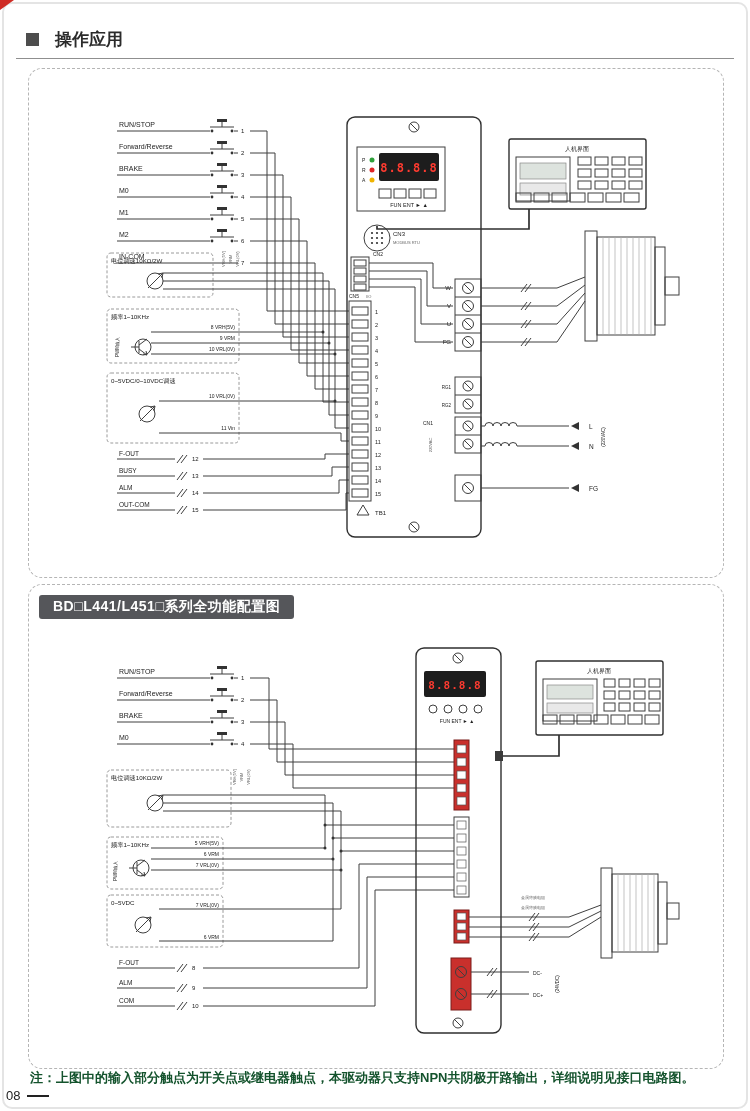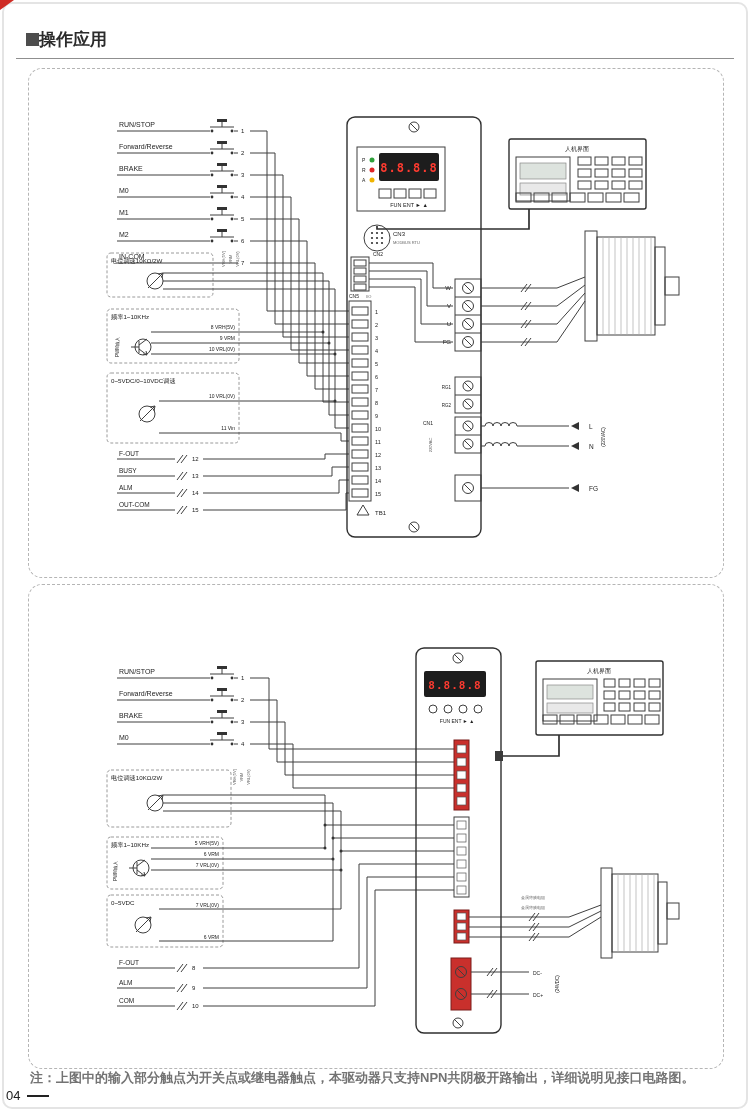--- a/index.html
+++ b/index.html
@@ -1,31 +1,31 @@
 <!DOCTYPE html>
 <html><head>
 <meta charset="utf-8">
 <style>
   html,body{margin:0;padding:0;background:#fff;}
   .sheet{position:relative;width:750px;height:1111px;background:#fff;overflow:hidden;
          font-family:"Liberation Sans","DejaVu Sans",sans-serif;color:#222;}
   .page-frame{position:absolute;inset:2px;border:2px solid #e4e4e4;border-radius:10px;pointer-events:none;}
   .corner-mark{position:absolute;left:0;top:0;width:0;height:0;
                border-top:10px solid #cf2b24;border-right:14px solid transparent;}
-  .header{position:absolute;left:26px;top:28px;display:flex;align-items:center;gap:0;}
+  .header{position:absolute;left:26px;top:28px;display:flex;align-items:center;gap:16px;}
   .header-square{width:13px;height:13px;background:#4d4d4d;display:inline-block;}
   .header h1{font-size:17px;font-weight:bold;color:#2b2b2b;margin:0;}
   .header-rule{position:absolute;left:16px;right:16px;top:58px;height:1px;background:#8f8f8f;}
   .dashed-box{position:absolute;left:28px;width:694px;border:1.5px dashed #b5b5b5;border-radius:14px;background:#fff;}
   #box1{top:68px;height:508px;}
   #box2{top:584px;height:483px;}
   .badge{position:absolute;left:10px;top:10px;background:#55565a;color:#fff;font-size:14px;font-weight:bold;
          padding:3px 14px;border-radius:3px;letter-spacing:0.5px;}
   .diagram-svg{position:absolute;left:0;top:40px;}
-  .note{position:absolute;left:30px;top:1070px;width:692px;font-size:13px;font-weight:bold;color:#737373;margin:0;line-height:1.3;}
+  .note{position:absolute;left:30px;top:1070px;width:692px;font-size:13px;font-weight:bold;color:#14532d;margin:0;line-height:1.3;}
   .footer{position:absolute;left:6px;top:1088px;font-size:13px;color:#222;display:flex;align-items:center;}
   .foot-dash{display:inline-block;width:22px;height:2px;background:#222;margin-left:7px;}
   svg text{font-family:"Liberation Sans","DejaVu Sans",sans-serif;fill:#222;}
   .w{stroke:#3f3f3f;stroke-width:1;fill:none;}
   .w2{stroke:#2f2f2f;stroke-width:1.4;fill:none;}
   .cable{stroke:#2f2f2f;stroke-width:1.7;fill:none;}
   .dash{stroke:#9a9a9a;stroke-width:1;fill:none;stroke-dasharray:3,2;}
   .fs4{font-size:4px;}.fs45{font-size:4.5px;}.fs5{font-size:5px;}.fs55{font-size:5.5px;}
   .fs6{font-size:6px;}.fs62{font-size:6.2px;}.fs65{font-size:6.5px;}.fs7{font-size:7px;}
   .mid{text-anchor:middle;}.end{text-anchor:end;}
@@ -367,20 +367,21 @@
             <rect x="559" y="84" width="15" height="9" fill="#f0f0f0" class="w"></rect>
             <rect x="577" y="84" width="15" height="9" fill="#f0f0f0" class="w"></rect>
             <rect x="595" y="84" width="15" height="9" fill="#f0f0f0" class="w"></rect>
         </g>
       </g>
       <path class="cable" d="M500,100 V120 H348 V117"></path>
     </svg>
   </section>
 
   <section class="dashed-box" id="box2">
+    <div class="badge">BD□L441/L451□系列全功能配置图</div>
     <svg class="diagram-svg" width="694" height="440" viewBox="0 0 694 440">
 
       <g>
         <text x="90" y="49" class="fs7">RUN/STOP</text>
         <path class="w" d="M88,53 H181 M205,53 H209"></path>
           <circle cx="183" cy="53" r="1.4" fill="#333"></circle>
           <circle cx="203" cy="53" r="1.4" fill="#333"></circle>
         <path class="w" d="M181,49 H205 M193,44 V49"></path>
           <rect x="188" y="41" width="10" height="3" fill="#333"></rect>
         <text x="212" y="55" class="fs6">1</text>
@@ -581,16 +582,16 @@
             <rect x="616" y="90" width="14" height="9" fill="#f0f0f0" class="w"></rect>
         </g>
       </g>
       <path class="cable" d="M530,110 V131 H474"></path>
     </svg>
   </section>
 
   <p class="note">注：上图中的输入部分触点为开关点或继电器触点，本驱动器只支持NPN共阴极开路输出，详细说明见接口电路图。</p>
 
   <div class="footer">
-    <span>04</span>
+    <span>08</span>
     <span class="foot-dash"></span>
   </div>
 </div>
 
 </body></html>

